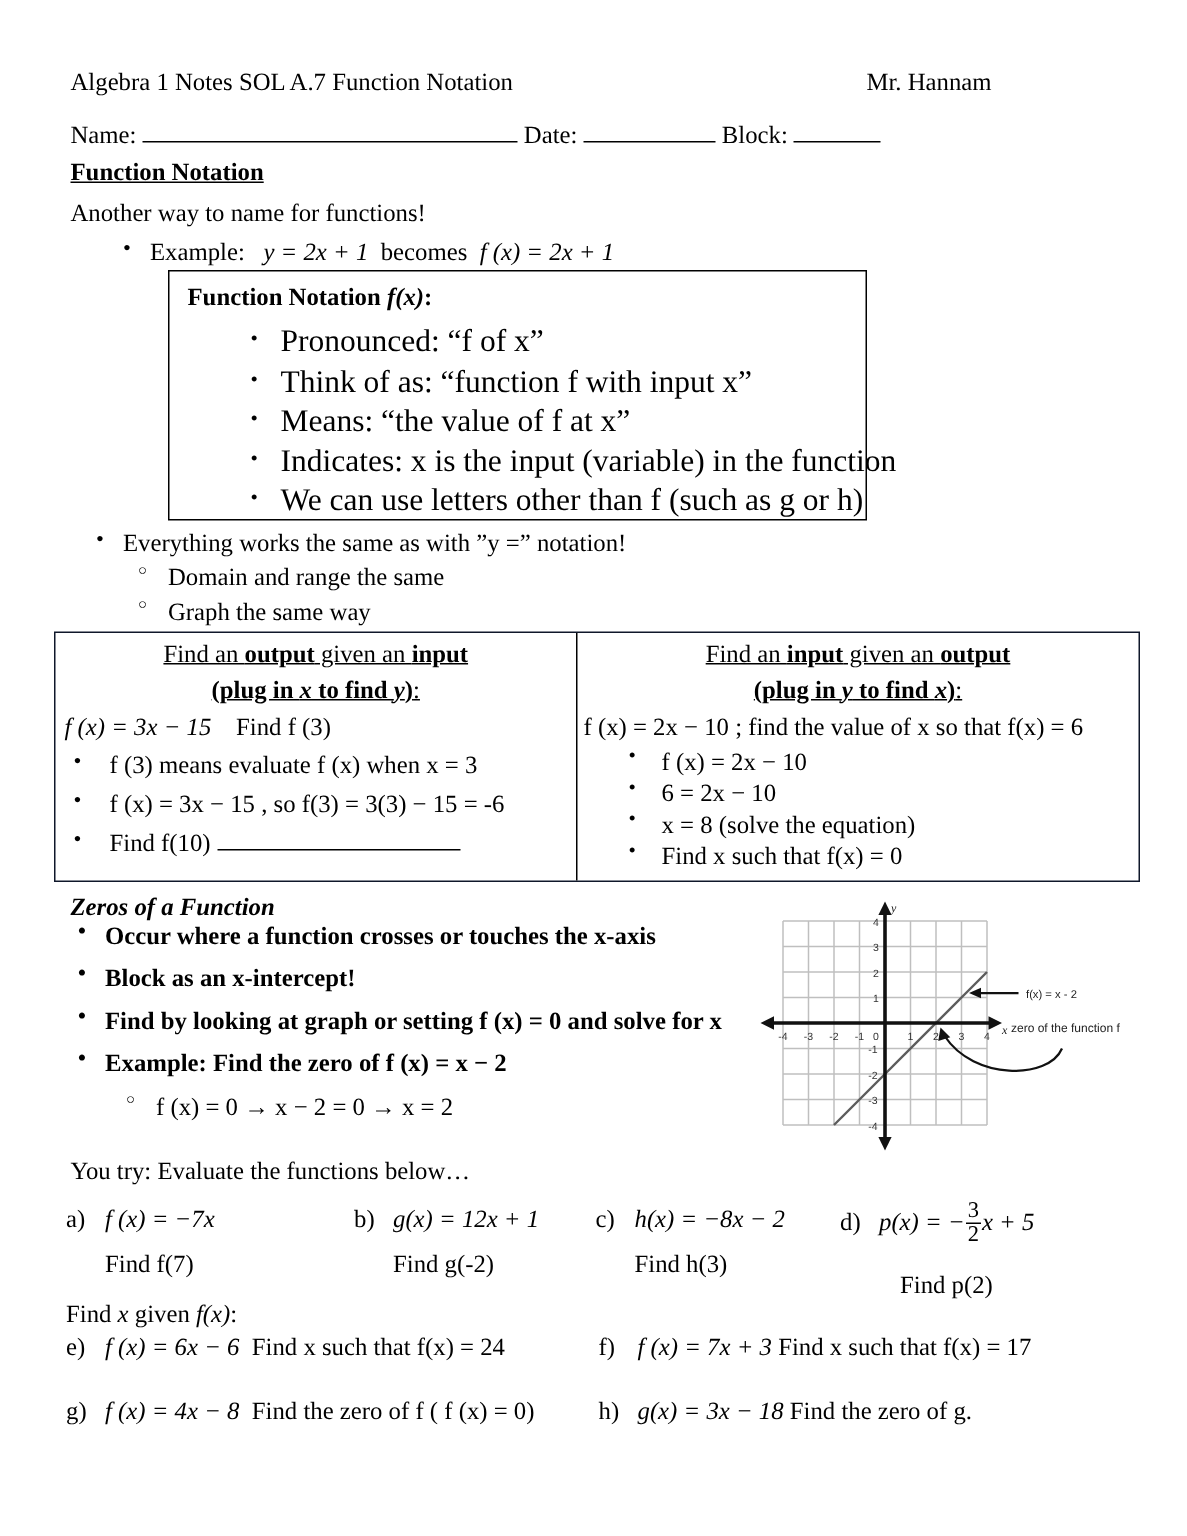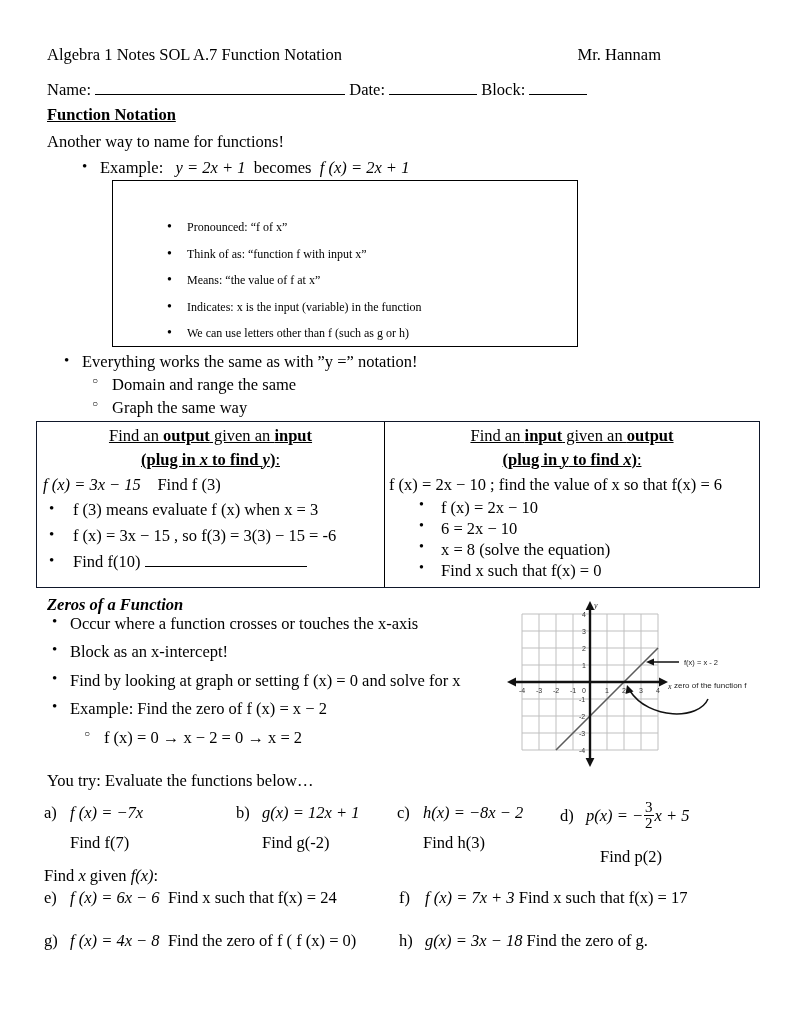--- a/index.html
+++ b/index.html
@@ -68,21 +68,21 @@
   .fn-box {
     position: absolute; left: 112px; top: 180px; width: 466px; height: 167px;
     border: 1px solid #000; background: #fff;
   }
   .fn-box-title {
     position: absolute; left: 12px; top: 7px;
     font-size: 16.5px; font-weight: bold;
   }
   .fn-box ul { list-style: none; margin: 0; padding: 0; position: absolute; left: 48px; top: 33px; }
   .fn-box li {
-    position: relative; padding-left: 26px; font-size: 12px;
+    position: relative; padding-left: 26px; font-size: 21px;
     height: 26.5px; line-height: 26.5px; white-space: nowrap;
   }
   .fn-box li::before {
     content: "\2022"; position: absolute; left: 6px; top: 0; font-size: 14px;
   }
 
   
   .after-box { position: absolute; left: 56px; top: 351px; width: 660px; }
   .after-box .bul { margin: 0 0 1px 0; }
   .sub-o { margin-left: 30px; }
@@ -111,21 +111,21 @@
   .tbl-col-r li { position: relative; padding-left: 26px; line-height: 1.28; font-size: 16.5px; white-space: nowrap; }
   .tbl-col-r li::before { content: "\2022"; position: absolute; left: 4px; top: -1px; font-size: 14px; }
   .blank-find { display: inline-block; width: 162px; border-bottom: 1px solid #000; }
 
   
   .zeros-title {
     position: absolute; left: 47px; top: 595px;
     font-size: 16.5px; font-weight: bold; font-style: italic;
   }
   .zeros-list { position: absolute; left: 44px; top: 613px; width: 450px; }
-  .zeros-list .bul { margin-bottom: 7px; line-height: 1.3; }
+  .zeros-list .bul { margin-bottom: 7px; line-height: 1.3; font-weight: bold; }
   .zeros-list .bulo { margin-left: 34px; }
   .you-try { position: absolute; left: 47px; top: 771px; font-size: 16.5px; }
 
   
   .graph-wrap {
     position: absolute; left: 503px; top: 596px; width: 274px; height: 172px;
   }
   .graph-wrap svg { display: block; }
 
   
@@ -182,20 +182,23 @@
   <div class="ex-line">
     <div class="bul">
       <span>Example:</span>
       &nbsp;&nbsp;<span class="eq">y = 2x + 1</span>
       &nbsp;<span>becomes</span>
       &nbsp;<span class="eq">f (x) = 2x + 1</span>
     </div>
   </div>
 
   <div class="fn-box">
+    <div class="fn-box-title">
+      <span>Function Notation </span><span class="it">f(x)</span><span>:</span>
+    </div>
     <ul>
       <li>Pronounced:  “f of x”</li>
       <li>Think of as:  “function f with input x”</li>
       <li>Means:  “the value of f at x”</li>
       <li>Indicates:  x is the input (variable) in the function</li>
       <li>We can use letters other than f (such as g or h)</li>
     </ul>
   </div>
 
   <div class="after-box">

